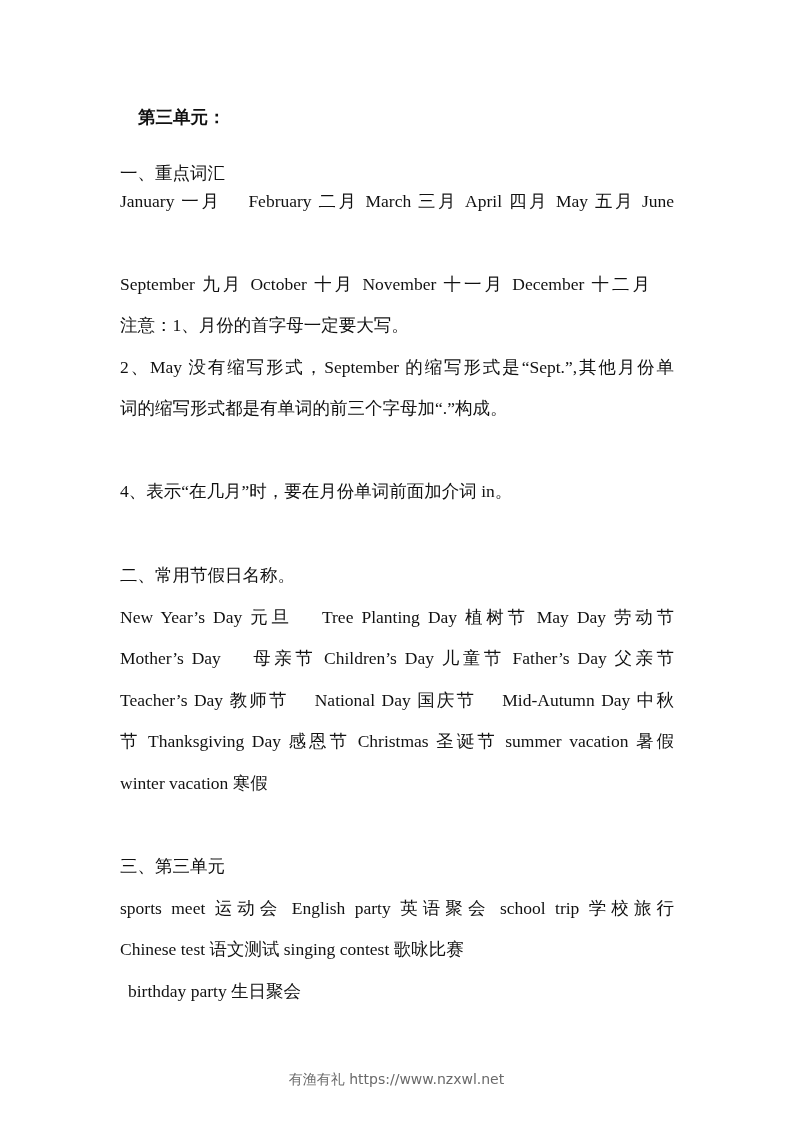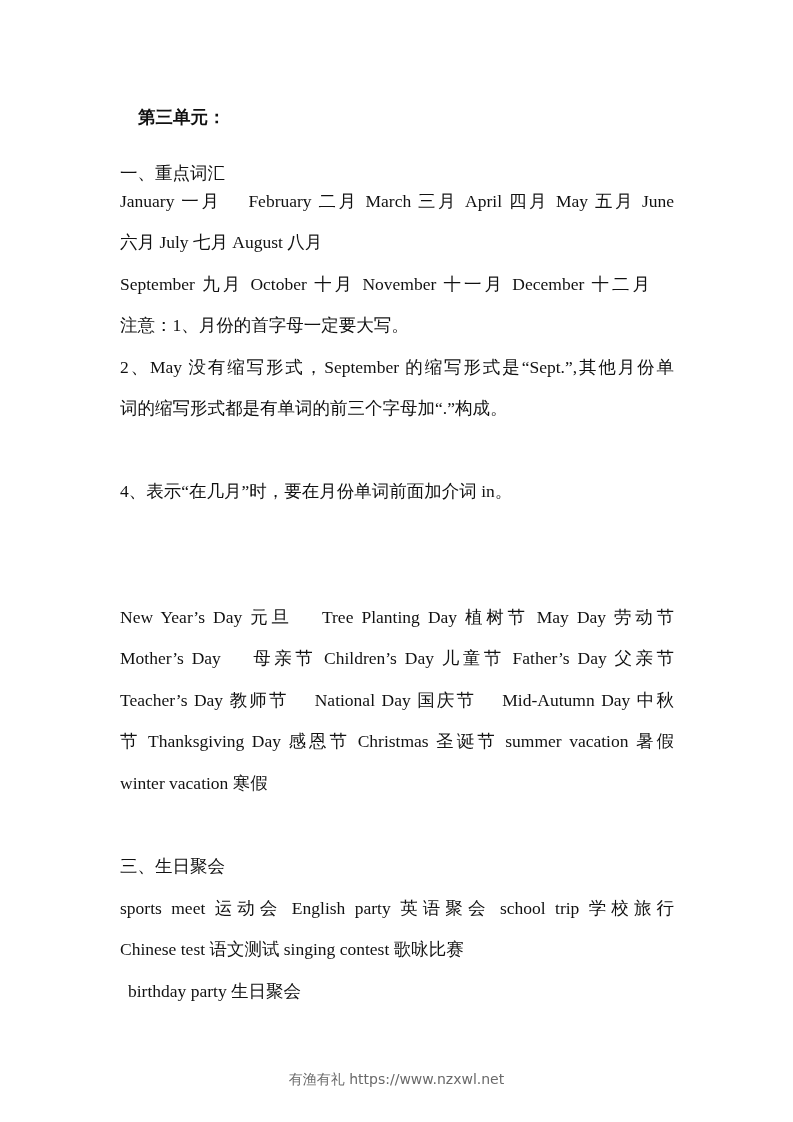--- a/index.html
+++ b/index.html
@@ -59,34 +59,34 @@
   </style>
 </head>
 <body>
 
 <div class="page">
 
   <div class="title">第三单元：</div>
 
   <div class="line left" style="top:162px;">一、重点词汇</div>
   <div class="line" style="top:190px;">January 一月　 February 二月  March 三月  April 四月  May 五月  June</div>
-  <div class="line left" style="top:231px;">六月  July 七月  August  八月</div>
   <div class="line" style="top:273px; width:530px;">September  九月 October 十月  November  十一月 December 十二月</div>
 
   <div class="line left" style="top:314px;">注意：1、月份的首字母一定要大写。</div>
   <div class="line" style="top:356px;">2、May 没有缩写形式，September 的缩写形式是“Sept.”,其他月份单</div>
   <div class="line left" style="top:397px;">词的缩写形式都是有单词的前三个字母加“.”构成。</div>
   <div class="line left" style="top:480px;">4、表示“在几月”时，要在月份单词前面加介词 in。</div>
 
+  <div class="line left" style="top:564px;">二、常用节假日名称。</div>
   <div class="line" style="top:606px;">New Year’s Day 元旦　 Tree Planting Day  植树节  May Day  劳动节</div>
   <div class="line" style="top:647px;">Mother’s Day　 母亲节 Children’s Day  儿童节  Father’s Day 父亲节</div>
   <div class="line" style="top:730px;">节 Thanksgiving Day  感恩节  Christmas 圣诞节  summer vacation 暑假</div>
   <div class="line" style="top:689px;">Teacher’s Day 教师节　 National Day 国庆节　 Mid-Autumn Day  中秋</div>
   <div class="line left" style="top:772px;">winter vacation 寒假</div>
 
-  <div class="line left" style="top:855px;">三、生日聚会</div>
+  <div class="line left" style="top:855px;">三、第三单元</div>
   <div class="line" style="top:897px;">sports meet  运动会  English party  英语聚会  school trip  学校旅行</div>
   <div class="line left" style="top:938px;">Chinese test  语文测试 singing contest 歌咏比赛</div>
   <div class="line left" style="top:980px;margin-left:8px;">birthday party 生日聚会</div>
 
   <div class="footer">有渔有礼 https://www.nzxwl.net</div>
 
 </div>
 
 </body></html>

